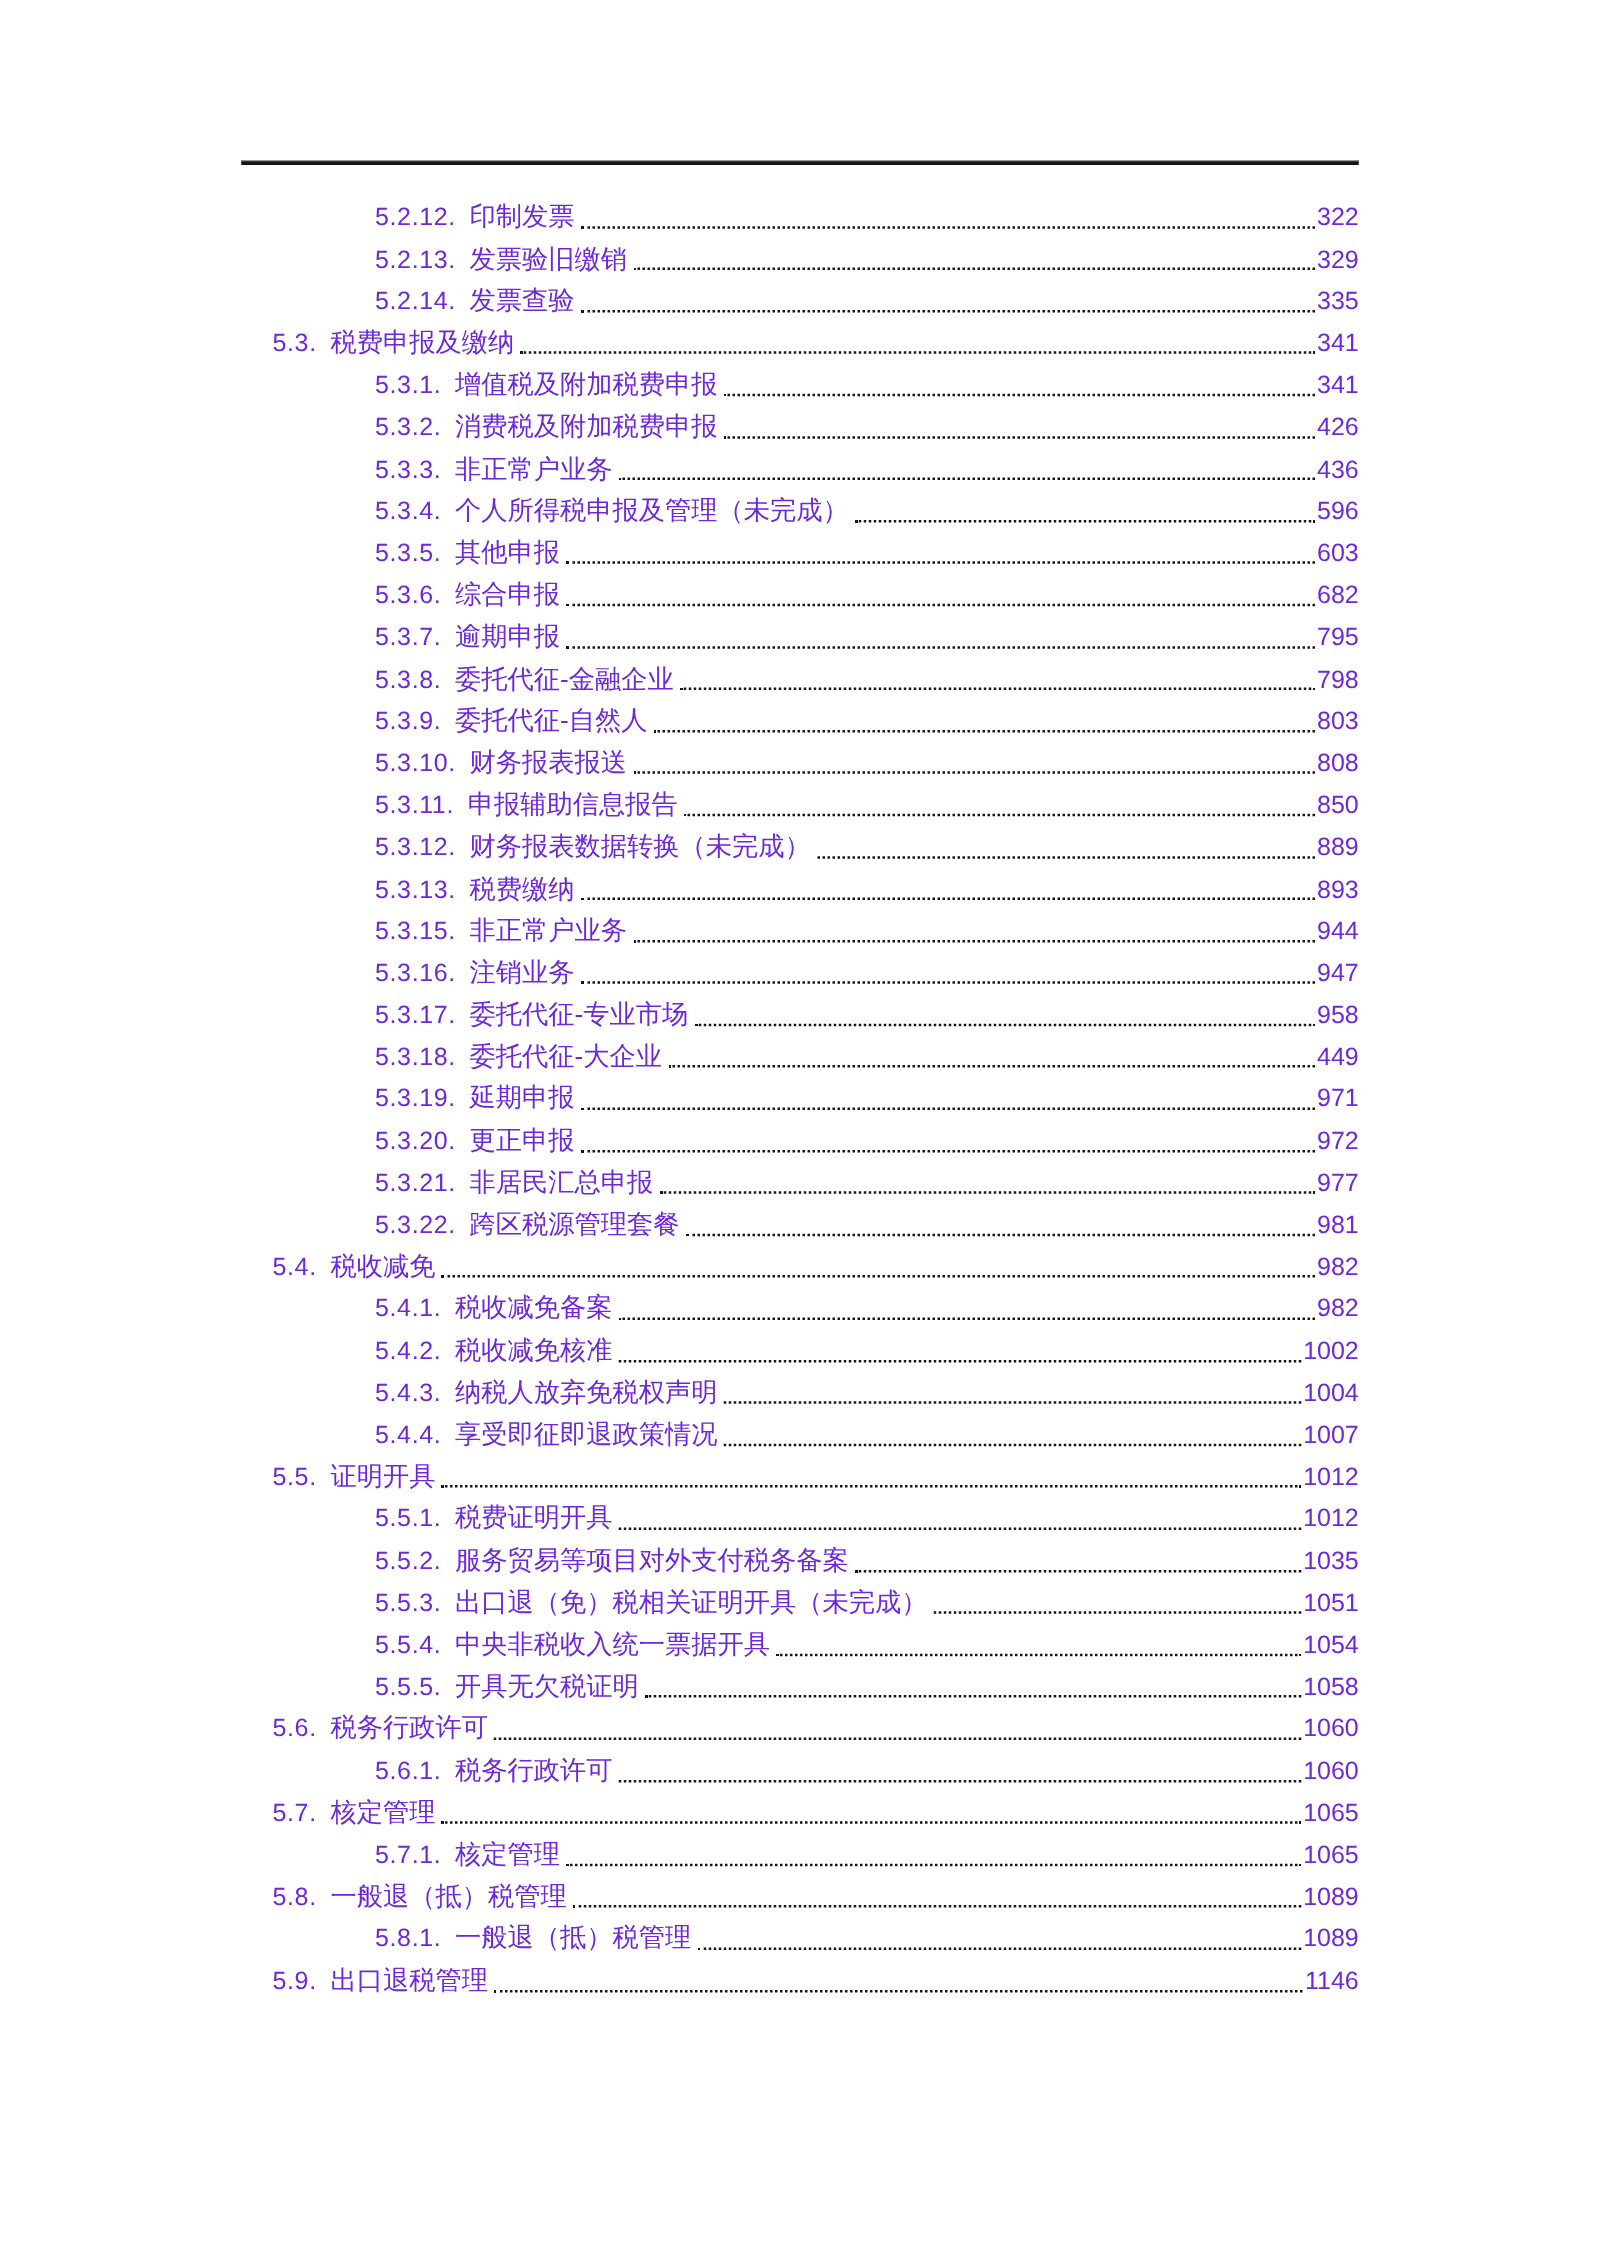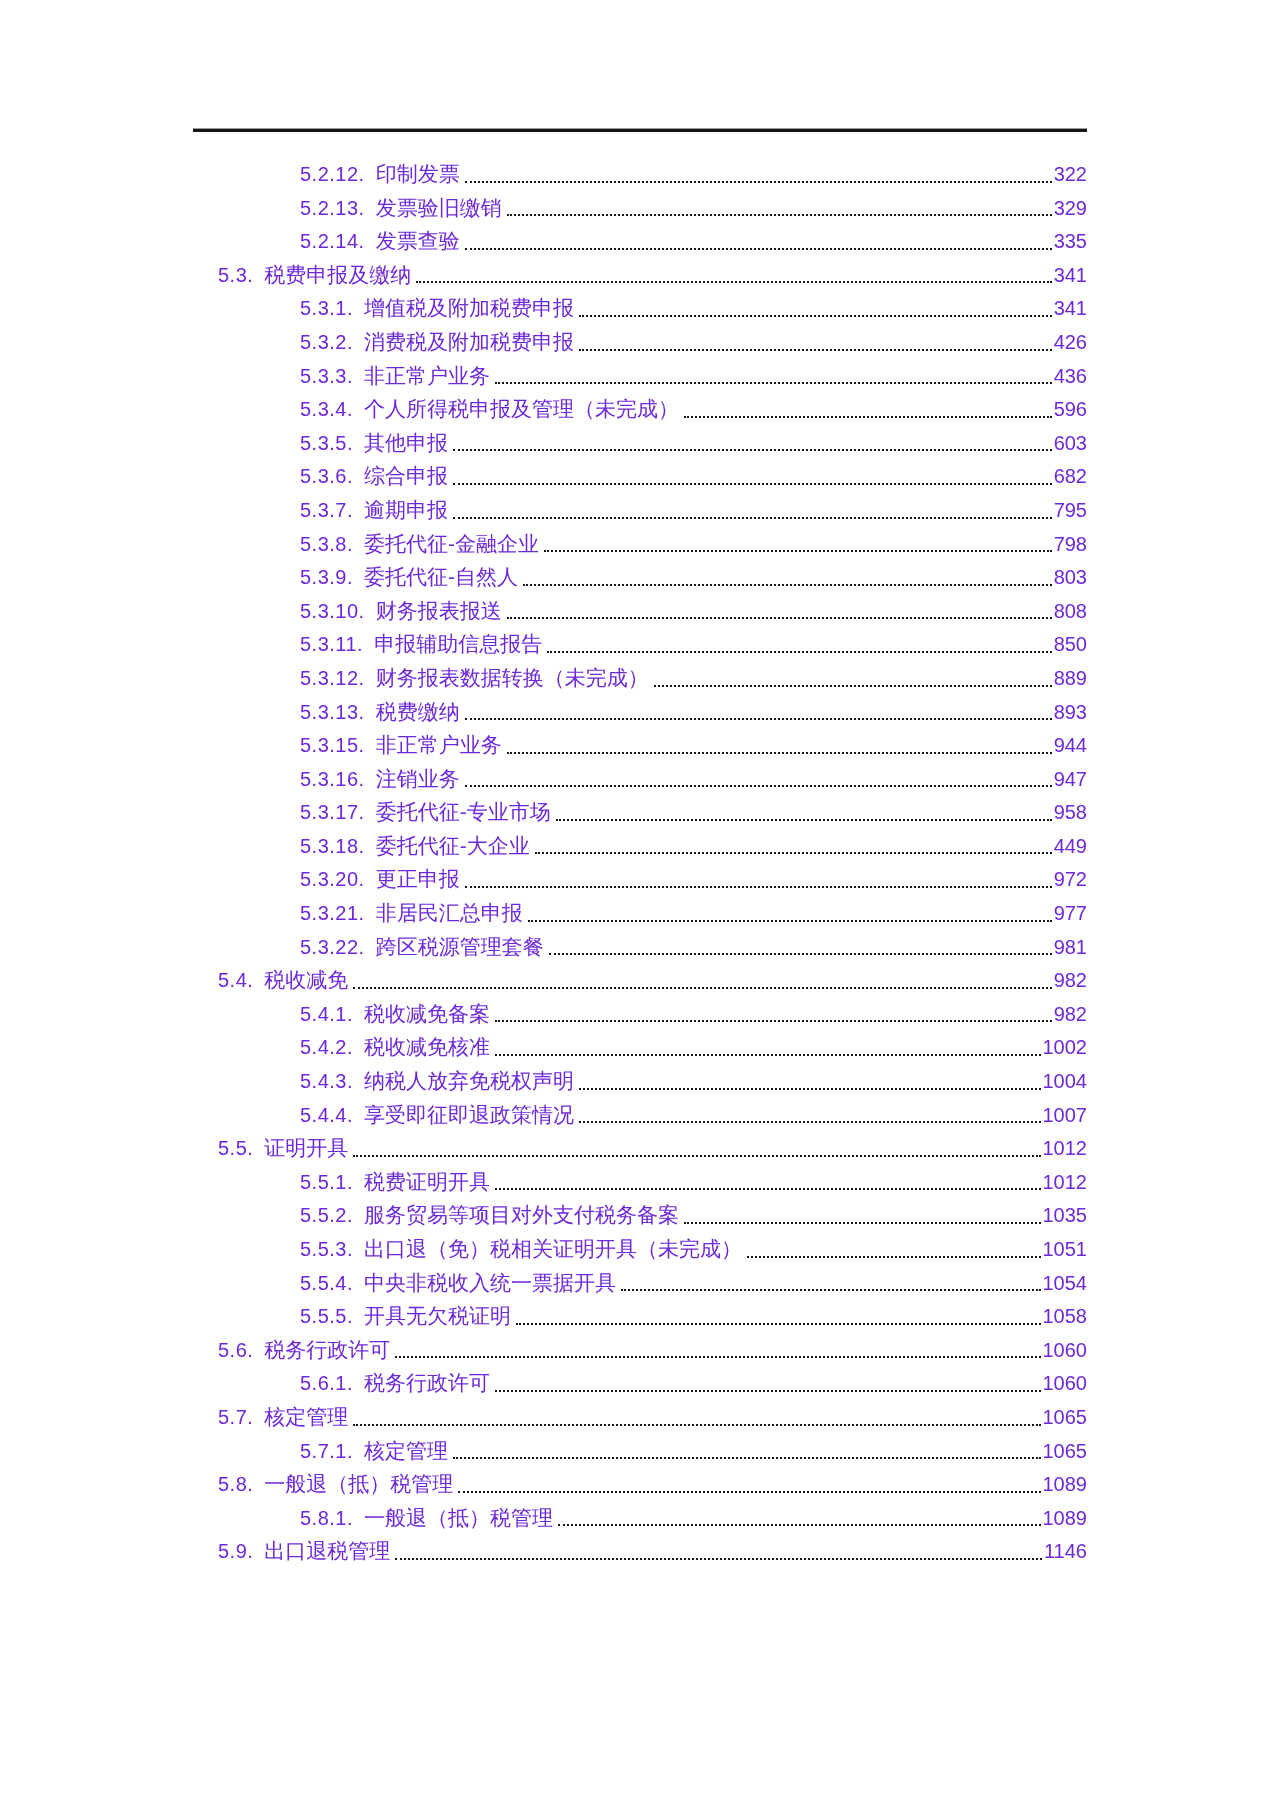--- a/index.html
+++ b/index.html
@@ -214,20 +214,26 @@
     <span class="toc-page">958</span>
   </a>
 
   <a class="toc-row lvl3">
     <span class="toc-num">5.3.18.</span>
     <span class="toc-title">委托代征-大企业</span>
     <span class="toc-leader"></span>
     <span class="toc-page">449</span>
   </a>
 
+  <a class="toc-row lvl3">
+    <span class="toc-num">5.3.19.</span>
+    <span class="toc-title">延期申报</span>
+    <span class="toc-leader"></span>
+    <span class="toc-page">971</span>
+  </a>
 
   <a class="toc-row lvl3">
     <span class="toc-num">5.3.20.</span>
     <span class="toc-title">更正申报</span>
     <span class="toc-leader"></span>
     <span class="toc-page">972</span>
   </a>
 
   <a class="toc-row lvl3">
     <span class="toc-num">5.3.21.</span>

